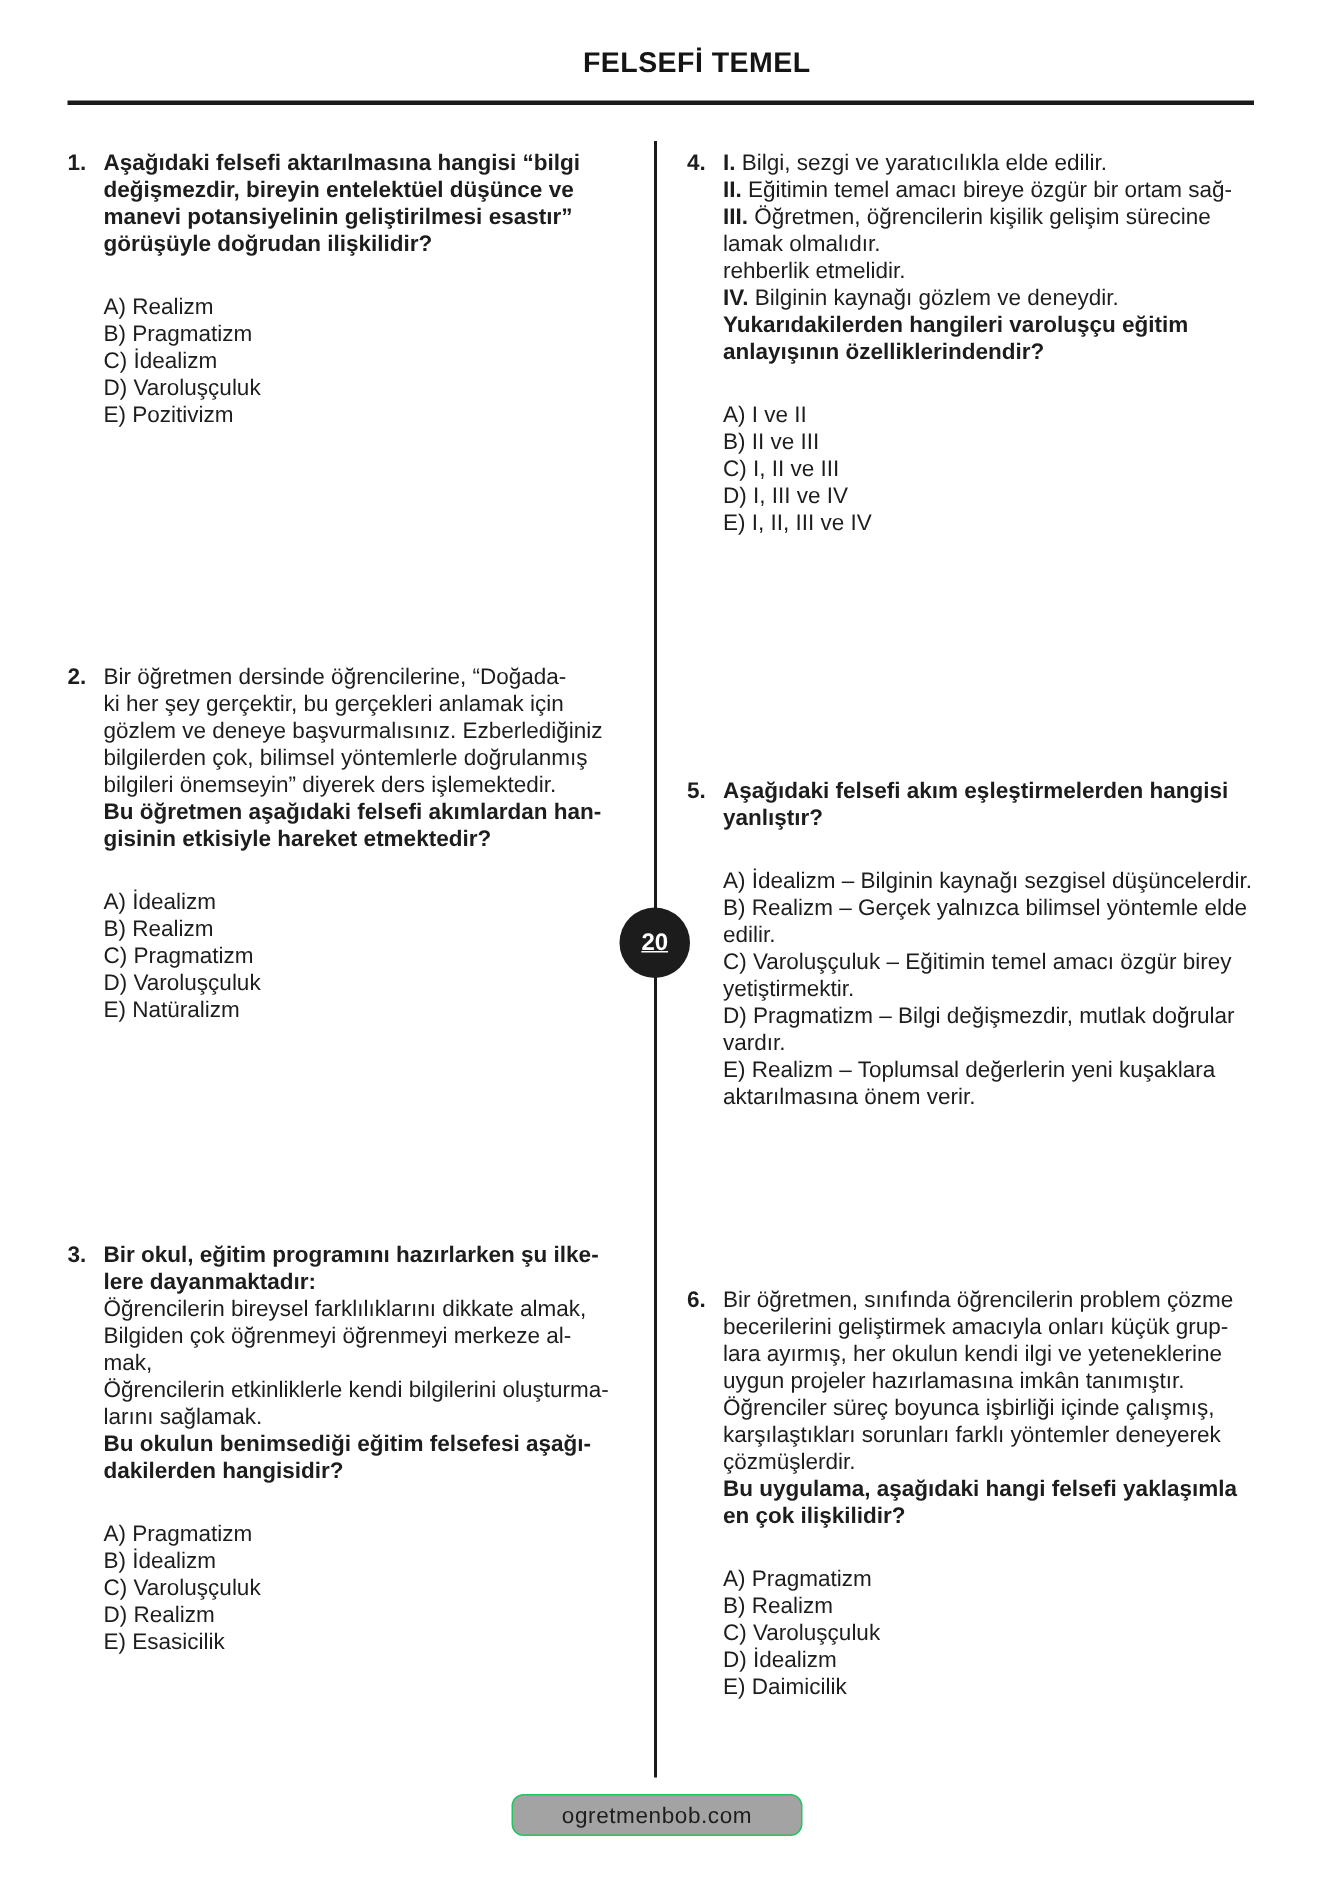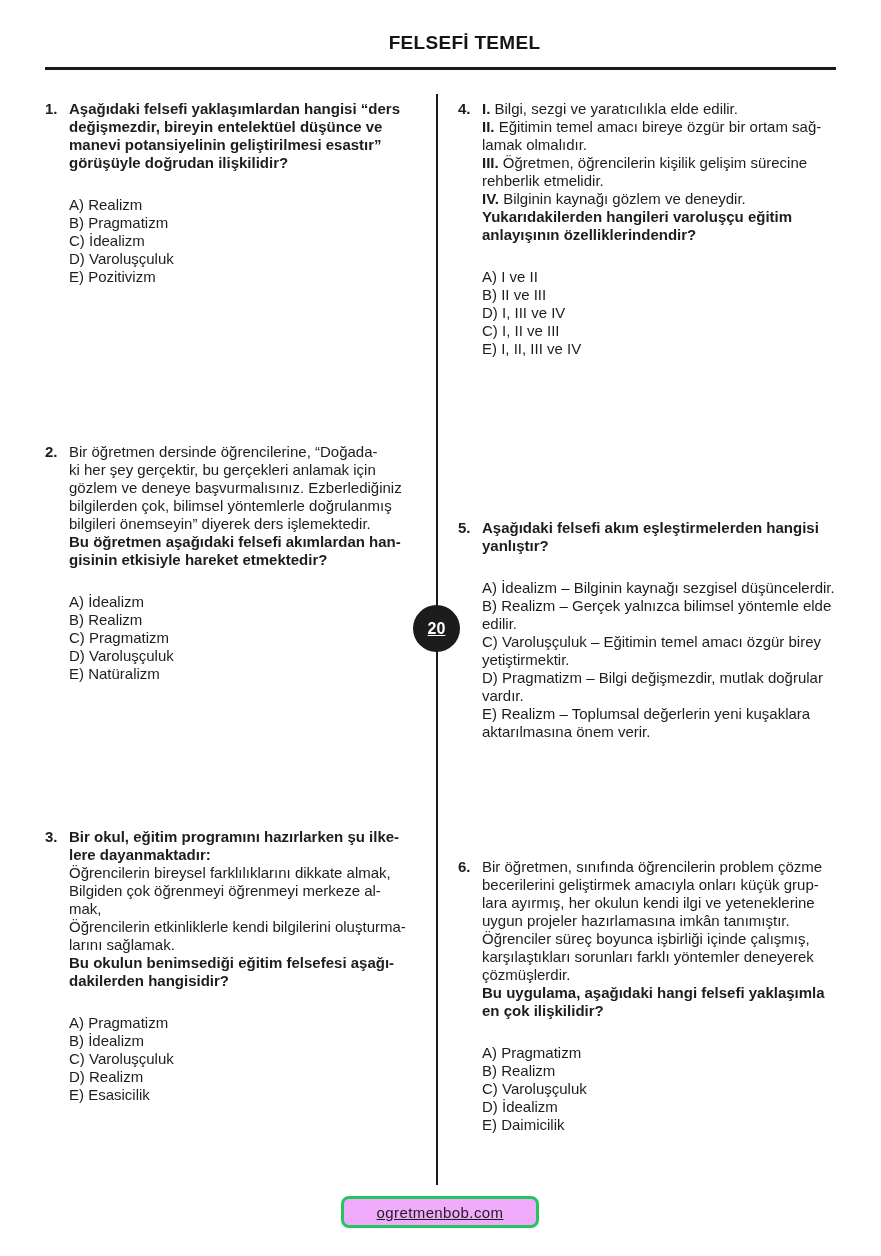--- a/index.html
+++ b/index.html
@@ -32,23 +32,23 @@
   .q4{left:458px;top:100px;width:392px;}
   .q5{left:458px;top:519px;width:392px;}
   .q6{left:458px;top:858px;width:392px;}
   .q-num{font-weight:bold;width:24px;flex:none;}
   .q-body{flex:1;}
   .line,.opt-line{white-space:nowrap;}
   .b{font-weight:bold;}
   .options{margin-top:24px;}
   .footer-badge{
     position:absolute;left:341px;top:1196px;width:192px;height:26px;
-    border:3px solid #22c55e;border-radius:8px;background:#f0abfc;
+    border:1px solid #22c55e;border-radius:8px;background:#a3a3a3;
     display:flex;align-items:center;justify-content:center;
-    font-size:15px;letter-spacing:0.4px;color:#1d1d1d;text-decoration:underline;
+    font-size:15px;letter-spacing:0.4px;color:#1d1d1d;
   }
 </style>
 </head>
 <body>
 
 <div class="page">
 
   <div class="title">FELSEFİ TEMEL</div>
 
   <div class="top-rule"></div>
@@ -56,21 +56,21 @@
   <div class="col-divider"></div>
 
   <div class="page-badge">
     <span>20</span>
   </div>
 
   <div id="questions">
       <div class="question q1">
         <div class="q-num">1.</div>
         <div class="q-body">
-          <div class="line"><span class="b">Aşağıdaki felsefi yaklaşımlardan hangisi “ders</span></div>
+          <div class="line"><span class="b">Aşağıdaki felsefi aktarılmasına hangisi “bilgi</span></div>
           <div class="line"><span class="b">değişmezdir, bireyin entelektüel düşünce ve</span></div>
           <div class="line"><span class="b">manevi potansiyelinin geliştirilmesi esastır”</span></div>
           <div class="line"><span class="b">görüşüyle doğrudan ilişkilidir?</span></div>
           <div class="options">
             <div class="opt-line">A) Realizm</div>
             <div class="opt-line">B) Pragmatizm</div>
             <div class="opt-line">C) İdealizm</div>
             <div class="opt-line">D) Varoluşçuluk</div>
             <div class="opt-line">E) Pozitivizm</div>
           </div>
@@ -114,31 +114,31 @@
             <div class="opt-line">D) Realizm</div>
             <div class="opt-line">E) Esasicilik</div>
           </div>
         </div>
       </div>
       <div class="question q4">
         <div class="q-num">4.</div>
         <div class="q-body">
           <div class="line"><span class="b">I. </span><span>Bilgi, sezgi ve yaratıcılıkla elde edilir.</span></div>
           <div class="line"><span class="b">II. </span><span>Eğitimin temel amacı bireye özgür bir ortam sağ-</span></div>
+          <div class="line"><span class="b">III. </span><span>Öğretmen, öğrencilerin kişilik gelişim sürecine</span></div>
           <div class="line"><span>lamak olmalıdır.</span></div>
-          <div class="line"><span class="b">III. </span><span>Öğretmen, öğrencilerin kişilik gelişim sürecine</span></div>
           <div class="line"><span>rehberlik etmelidir.</span></div>
           <div class="line"><span class="b">IV. </span><span>Bilginin kaynağı gözlem ve deneydir.</span></div>
           <div class="line"><span class="b">Yukarıdakilerden hangileri varoluşçu eğitim</span></div>
           <div class="line"><span class="b">anlayışının özelliklerindendir?</span></div>
           <div class="options">
             <div class="opt-line">A) I ve II</div>
             <div class="opt-line">B) II ve III</div>
+            <div class="opt-line">C) I, II ve III</div>
             <div class="opt-line">D) I, III ve IV</div>
-            <div class="opt-line">C) I, II ve III</div>
             <div class="opt-line">E) I, II, III ve IV</div>
           </div>
         </div>
       </div>
       <div class="question q5">
         <div class="q-num">5.</div>
         <div class="q-body">
           <div class="line"><span class="b">Aşağıdaki felsefi akım eşleştirmelerden hangisi</span></div>
           <div class="line"><span class="b">yanlıştır?</span></div>
           <div class="options">

